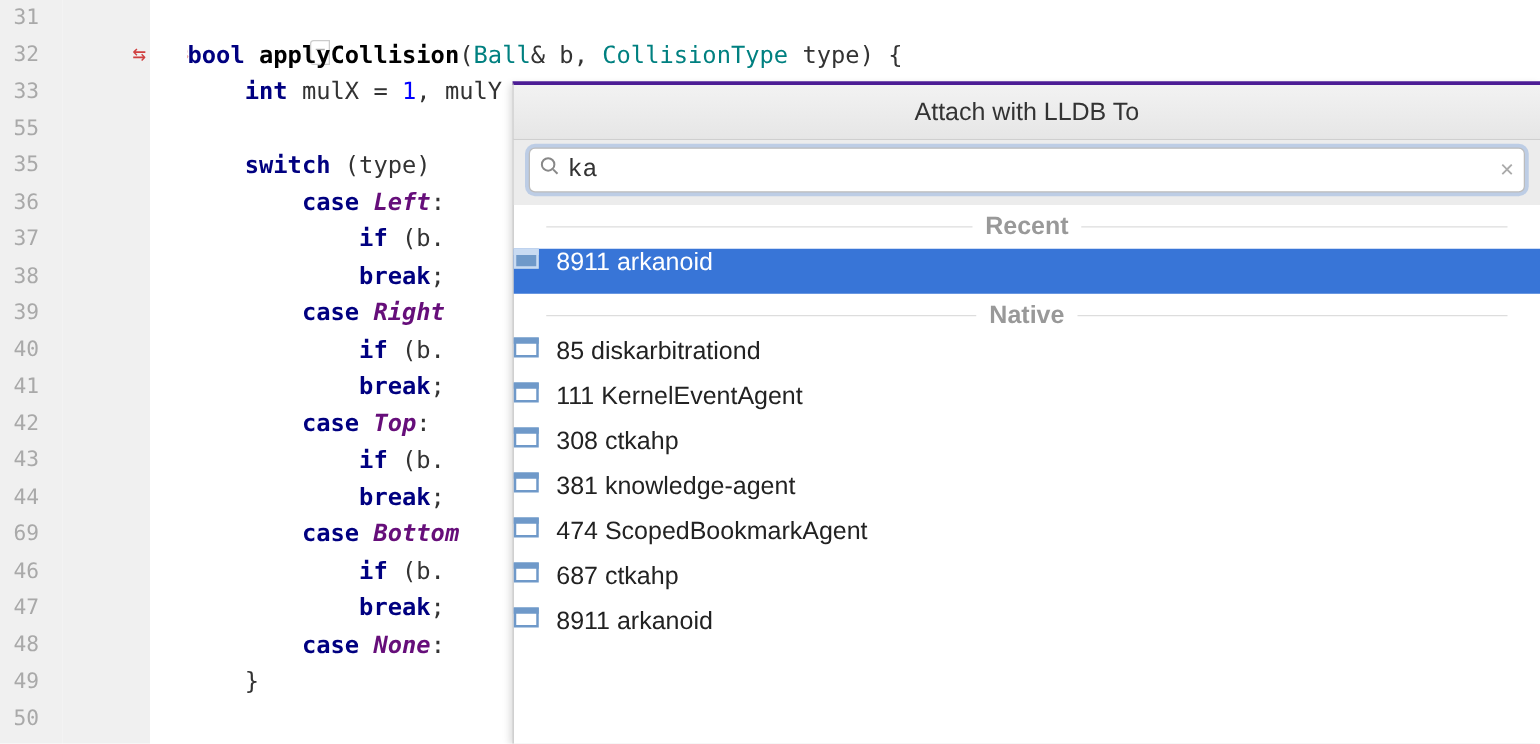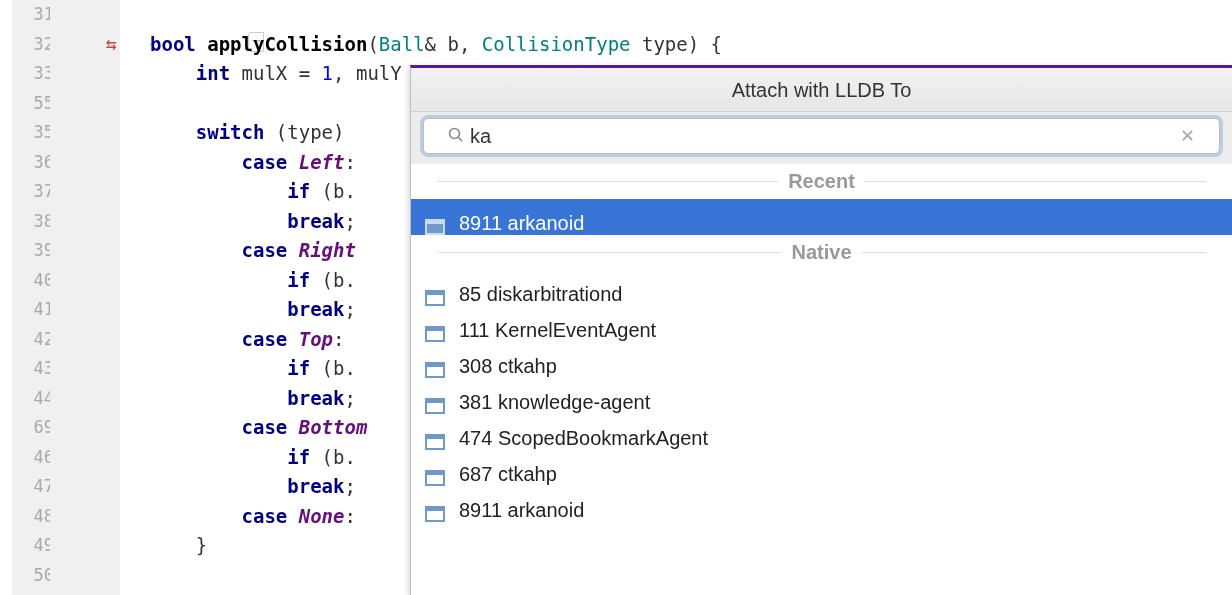--- a/index.html
+++ b/index.html
@@ -8,24 +8,24 @@
     font-size: 18px;
     background: #ffffff;
     width: 1232px;
     height: 595px;
     position: relative;
     overflow: hidden;
     color: #333;
   }
   .gutter {
     position: absolute;
-    left: 12px; top: 0; bottom: 0;
+    left: 0; top: 0; bottom: 0;
     width: 50px;
     background: #f0f0f0;
-    text-align: right;
+    text-align: center;
     padding-right: 8px;
     color: #a9a9a9;
     font-size: 17px;
   }
   .gutter-icons {
     position: absolute;
     left: 50px; top: 0; bottom: 0;
     width: 70px;
     background: #f0f0f0;
   }
@@ -75,22 +75,23 @@
     padding: 6px 12px 10px 12px;
     background: #ececec;
   }
   .search-box {
     display:flex;
     align-items:center;
     background:#ffffff;
     border:1px solid #bcbcbc;
     border-radius:5px;
     height:36px;
-    padding:0 24px;
+    padding:0 8px;
     box-shadow: 0 0 0 3px rgba(120,160,220,0.4);
+    font-family: Liberation Mono, monospace;
   }
   .search-box input {
     flex:1;
     border:none;
     outline:none;
     font-size:20px;
     font-family:inherit;
     color:#333;
   }
   .search-icon { color:#888; margin-right:6px; }
@@ -103,23 +104,23 @@
     padding:6px 16px;
   }
   .section-label::before, .section-label::after {
     content:"";
     flex:1;
     border-top:1px solid #ddd;
     margin:0 10px;
   }
   .list-item {
     display:flex;
-    align-items:flex-end;
+    align-items:flex-start;
     height:36px;
-    padding:0 14px;
+    padding:0 0;
     color:#222;
     font-size:20px;
   }
   .list-item.selected {
     background:#3875d7;
     color:#ffffff;
   }
   .proc-icon {
     width:20px; height:16px;
     border:2px solid #6f99c9;

